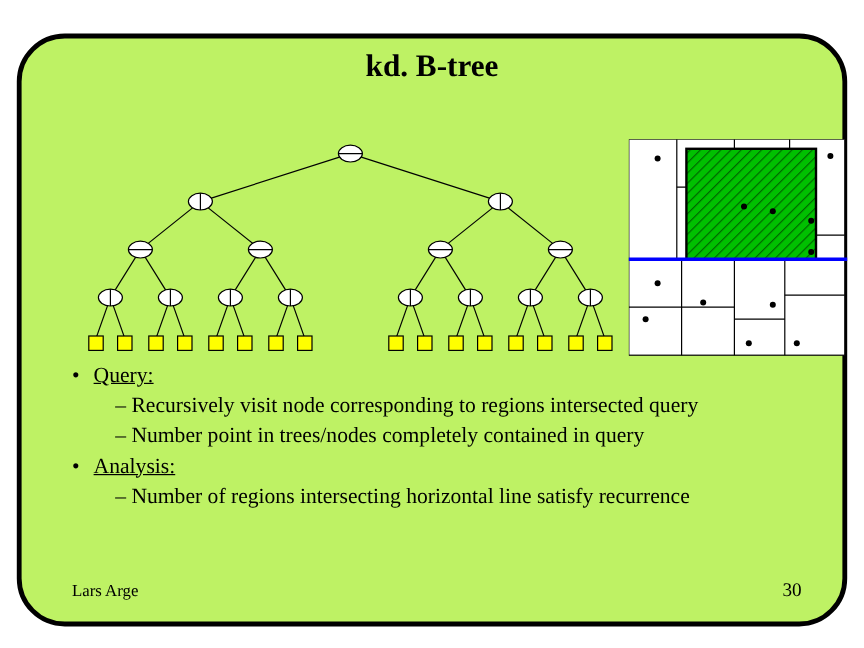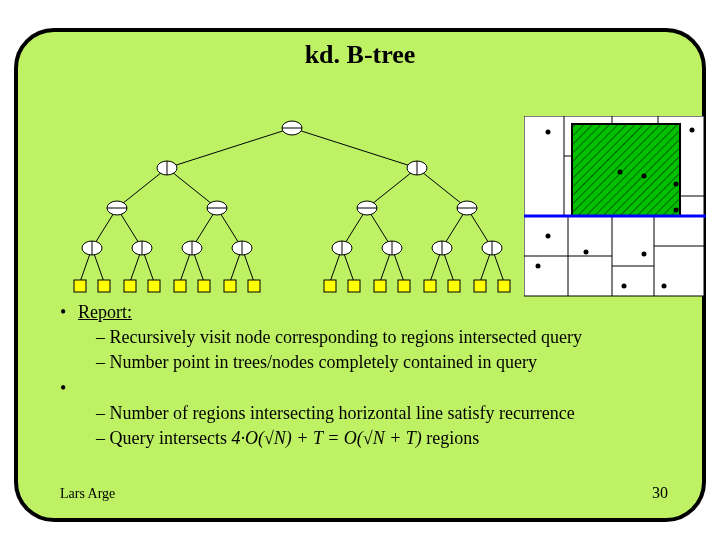--- a/index.html
+++ b/index.html
@@ -159,31 +159,27 @@
           <circle cx="120" cy="138" r="2.5"></circle>
           <circle cx="14" cy="150" r="2.5"></circle>
           <circle cx="100" cy="170" r="2.5"></circle>
           <circle cx="140" cy="170" r="2.5"></circle>
         </g>
     </svg>
 
     <div class="content">
       <div class="bullet-row">
         <span class="bullet-dot">•</span>
-        <span class="u">Report:</span>
+        <span class="u">Query:</span>
       </div>
       <div class="sub">– Recursively visit node corresponding to regions intersected query</div>
       <div class="sub">– Number point in trees/nodes completely contained in query</div>
       <div class="bullet-row">
         <span class="bullet-dot">•</span>
+        <span class="u">Analysis:</span>
       </div>
       <div class="sub">– Number of regions intersecting horizontal line satisfy recurrence</div>
-      <div class="sub">
-        <span>– Query intersects </span>
-        <span class="math">4·O(√N) + T = O(√N + T)</span>
-        <span> regions</span>
-      </div>
     </div>
 
     <div class="footer-left">Lars Arge</div>
     <div class="footer-right">30</div>
   </div>
 </div>
 
 </body></html>

